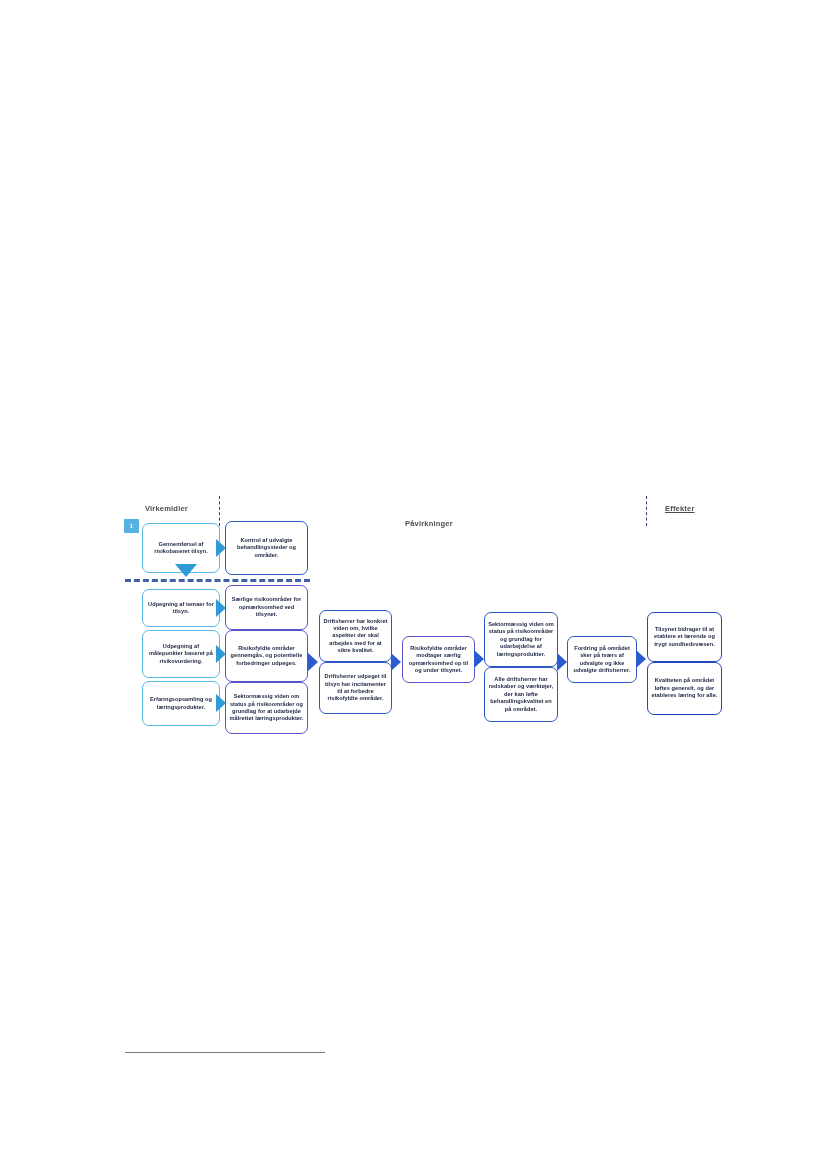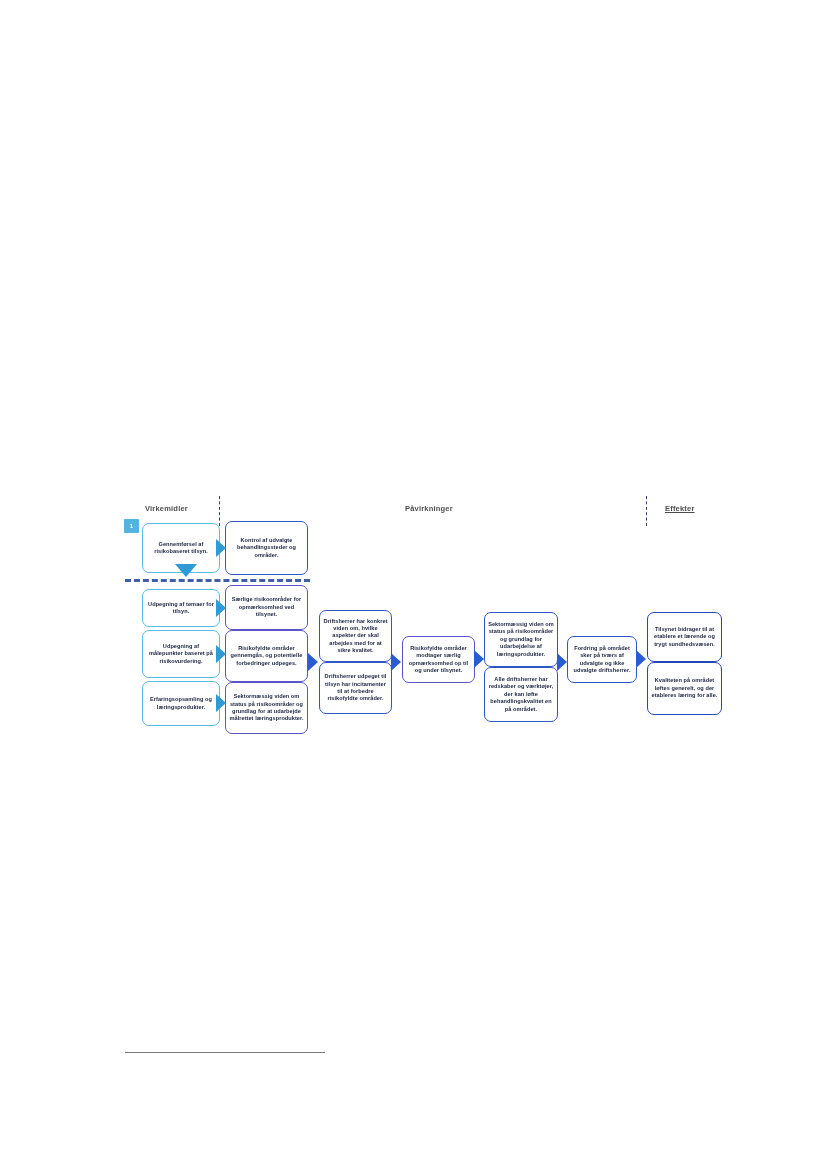--- a/index.html
+++ b/index.html
@@ -34,21 +34,21 @@
   
   .col-head {
     position: absolute;
     font-size: 7.5px;
     font-weight: bold;
     color: #4c4c4c;
     letter-spacing: .2px;
     white-space: nowrap;
   }
   .head-virkemidler { left: 25px;  top: 12px; }
-  .head-paavirk     { left: 285px; top: 12px; }
+  .head-paavirk     { left: 285px; top: 27px; }
   .head-effekter    { left: 545px; top: 12px; text-decoration: underline; }
 
   
   .vsep {
     position: absolute;
     top: 4px;
     width: 0;
     height: 30px;
     border-left: 1.6px dashed #2c3d6b;
   }

